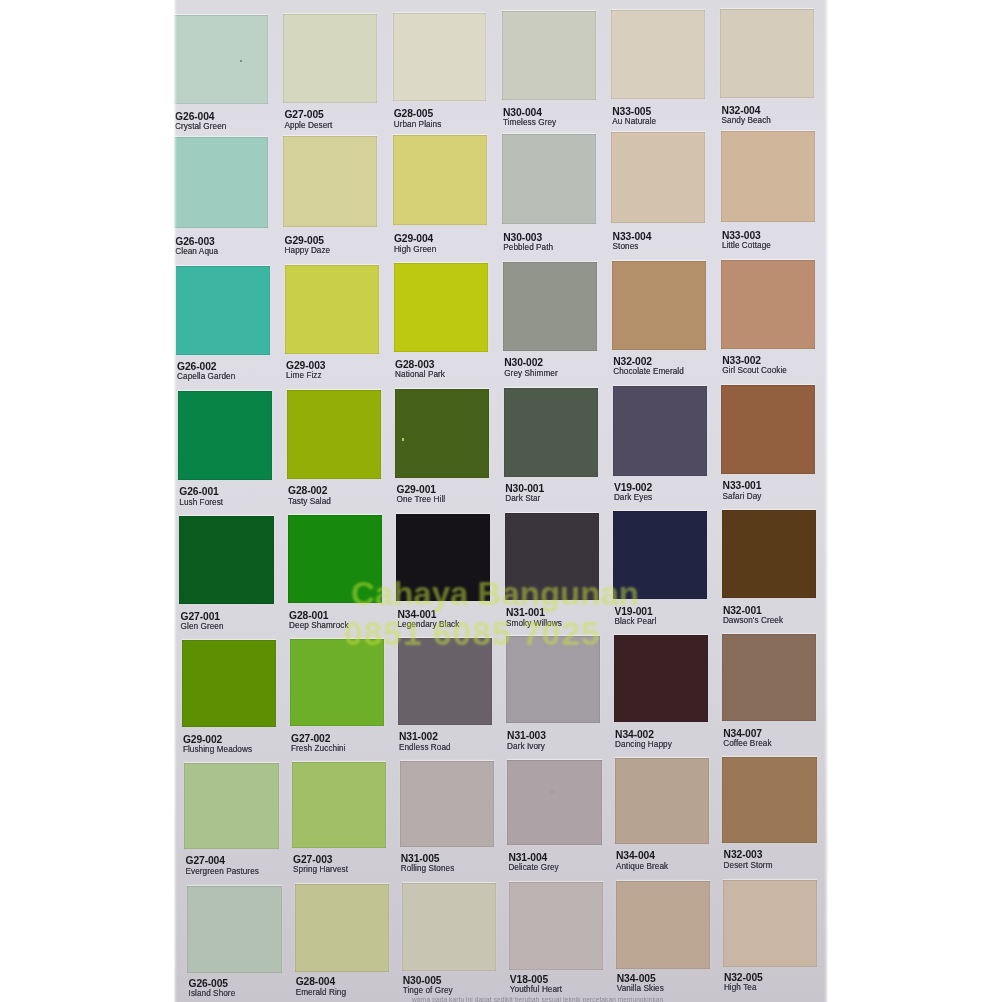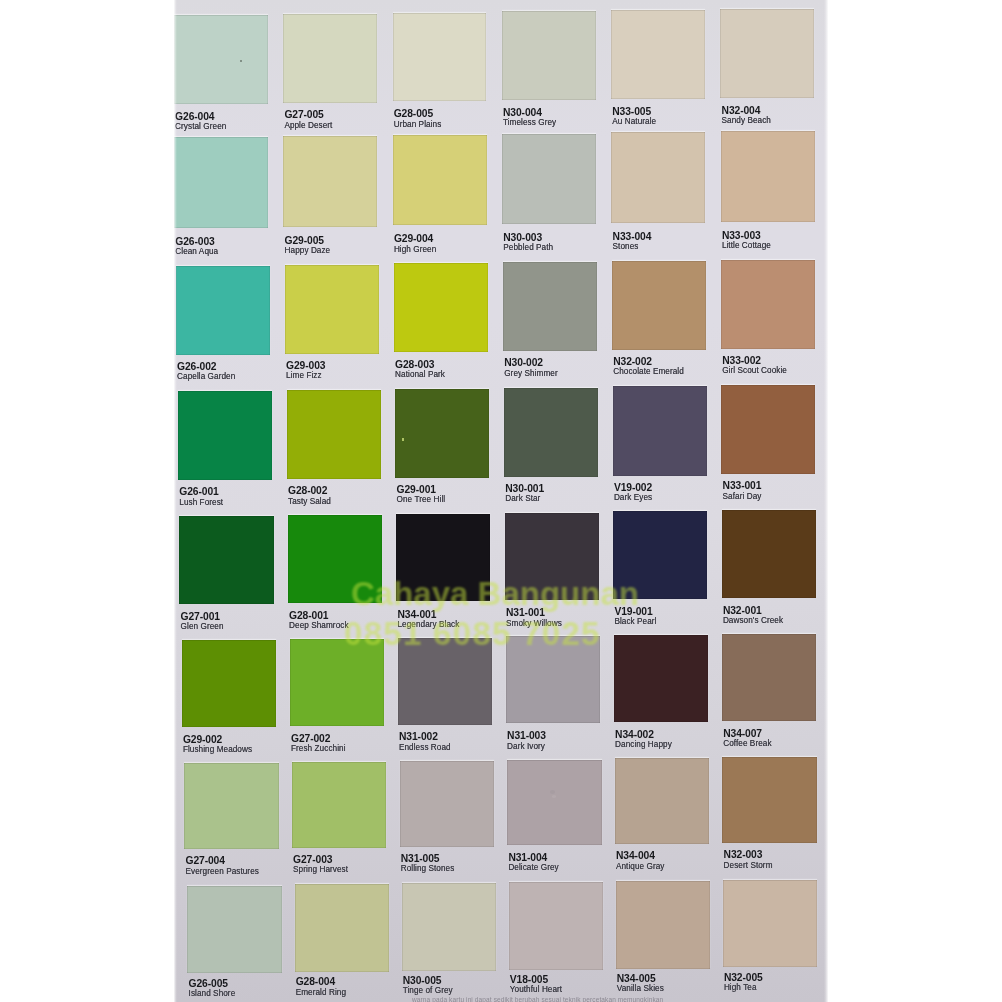--- a/index.html
+++ b/index.html
@@ -304,21 +304,21 @@
 <div class="chip" style="height: 85.8px; background: rgb(173, 162, 166);"></div>
 <div class="lbl" style="top:93.1px">
           <div class="code">N31-004</div>
           <div class="nm">Delicate Grey</div>
         </div>
 </div>
 <div class="cell" style="left:440.8px;top:758.4px;width:94.4px">
 <div class="chip" style="height: 85.8px; background: rgb(182, 163, 145);"></div>
 <div class="lbl" style="top:93.1px">
           <div class="code">N34-004</div>
-          <div class="nm">Antique Gray</div>
+          <div class="nm">Antique Break</div>
         </div>
 </div>
 <div class="cell" style="left:548.4px;top:757.2px;width:94.4px">
 <div class="chip" style="height: 85.8px; background: rgb(155, 120, 85);"></div>
 <div class="lbl" style="top:93.1px">
           <div class="code">N32-003</div>
           <div class="nm">Desert Storm</div>
         </div>
 </div>
 <div class="cell" style="left:13.4px;top:885.5px;width:94.5px">

